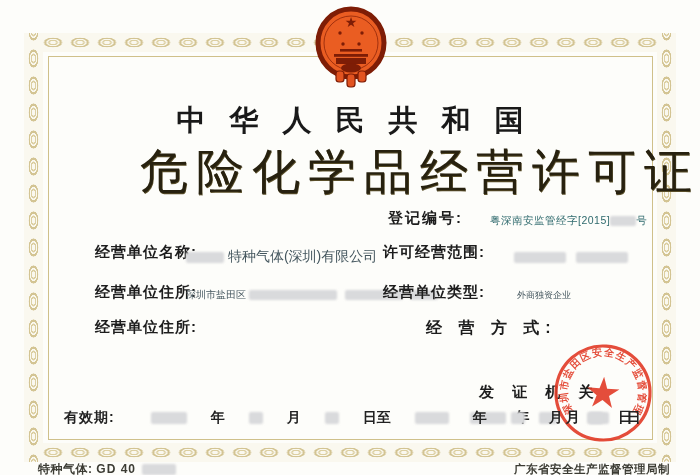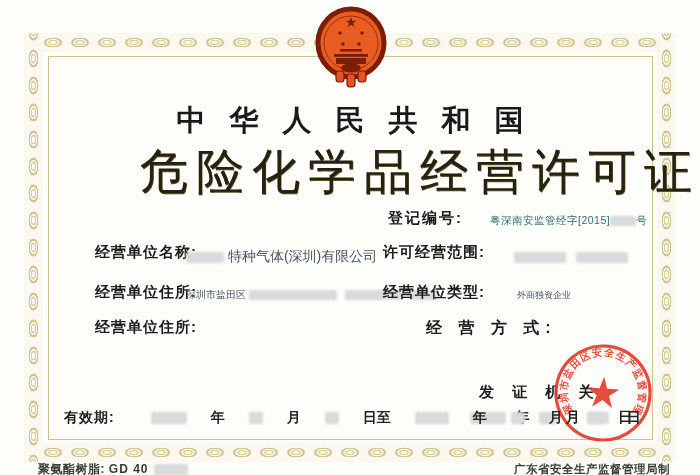--- a/index.html
+++ b/index.html
@@ -130,19 +130,19 @@
     <span>日至</span>
     <span class="rd" style="width:34px;height:12px;"></span>
     <span>年</span>
     <span class="rd" style="width:14px;height:12px;"></span>
     <span>月</span>
     <span class="rd" style="width:16px;height:12px;"></span>
     <span>日</span>
   </div>
 
   <div class="abs footer-txt" style="left:38px;top:461px;">
-    <span>聚氨酯树脂:</span>
+    <span>特种气体:</span>
     <span style="font-size:12px;letter-spacing:1px;">GD 40</span>
     <span class="rd" style="width:34px;height:11px;margin-left:2px;"></span>
   </div>
   <div class="abs footer-txt" style="right:30px;top:462px;font-size:11.5px;">广东省安全生产监督管理局制</div>
 
 </div>
 
 </body></html>

